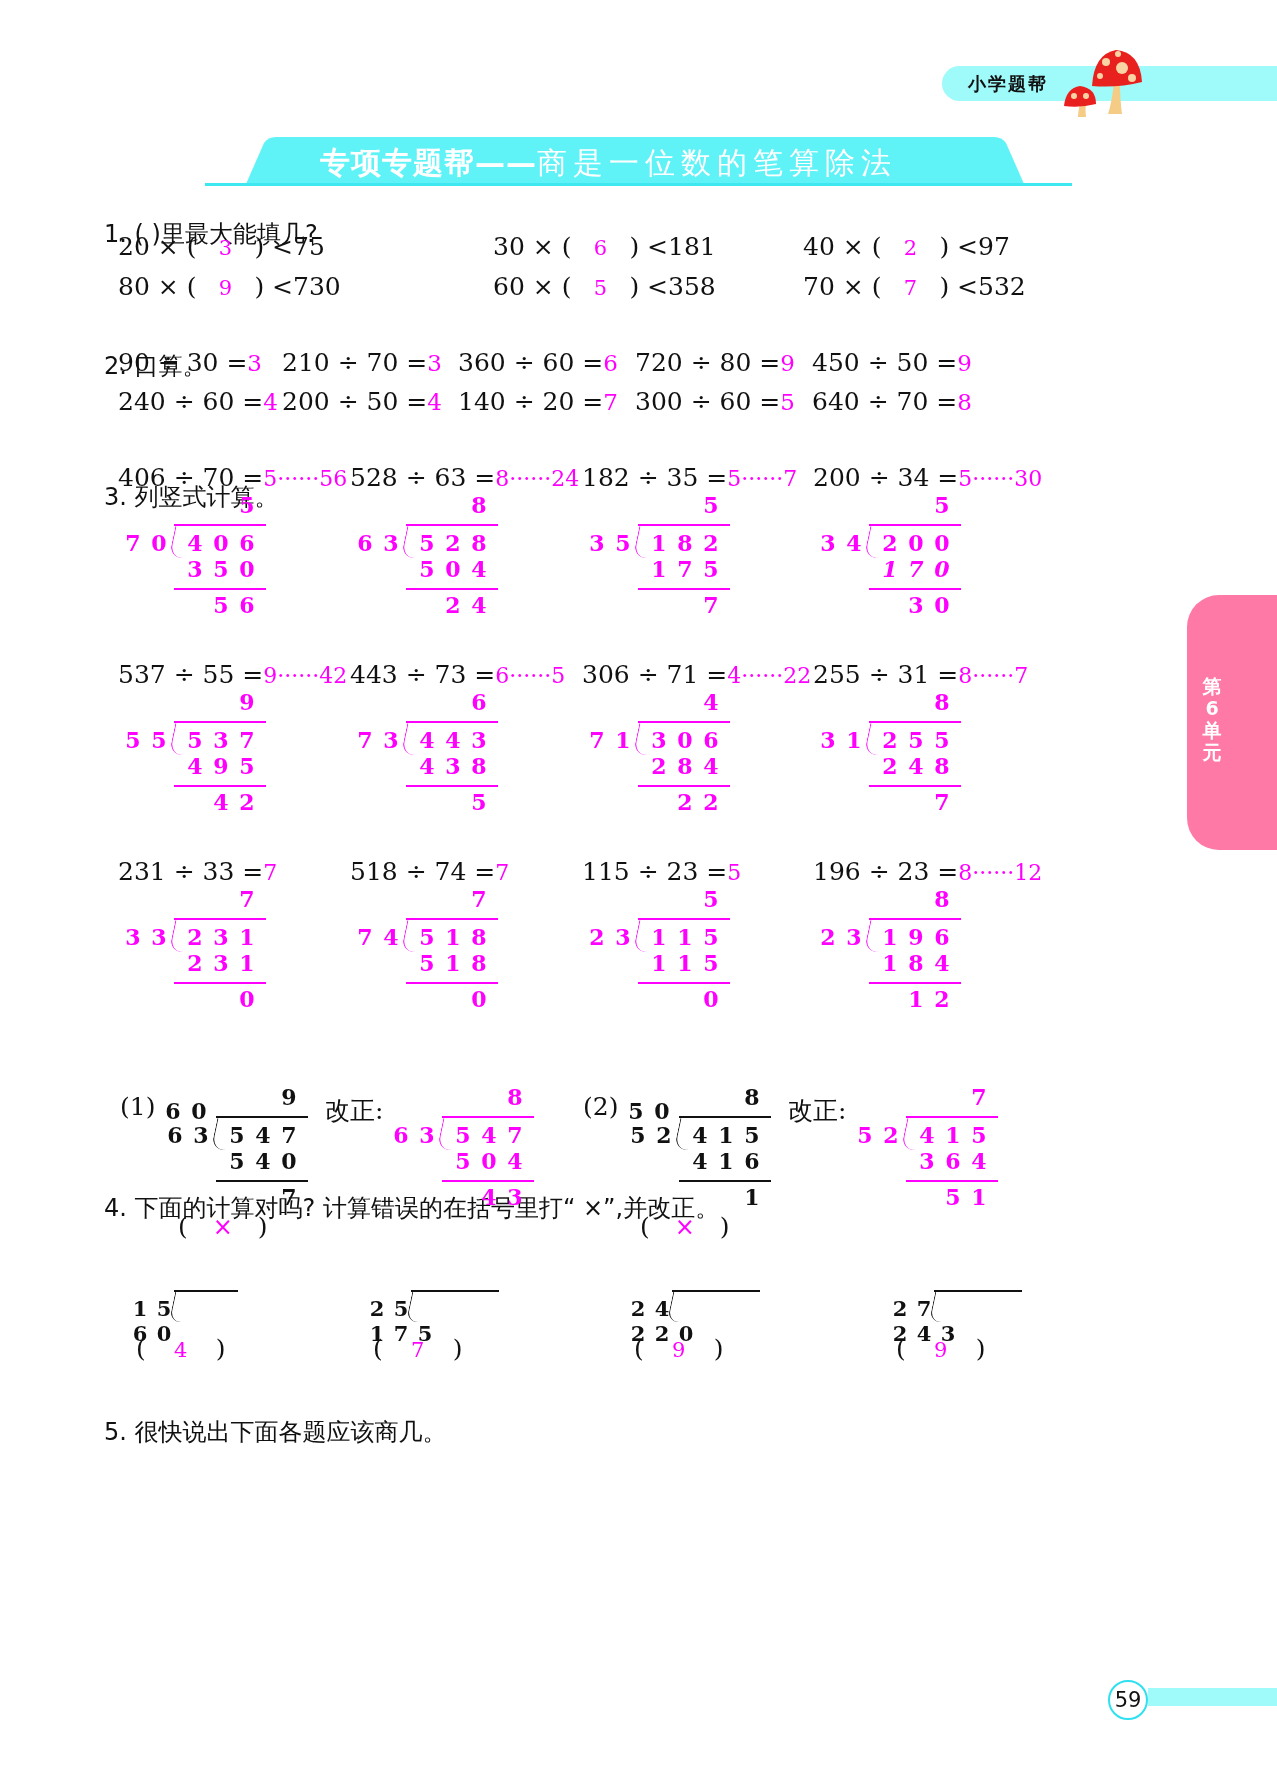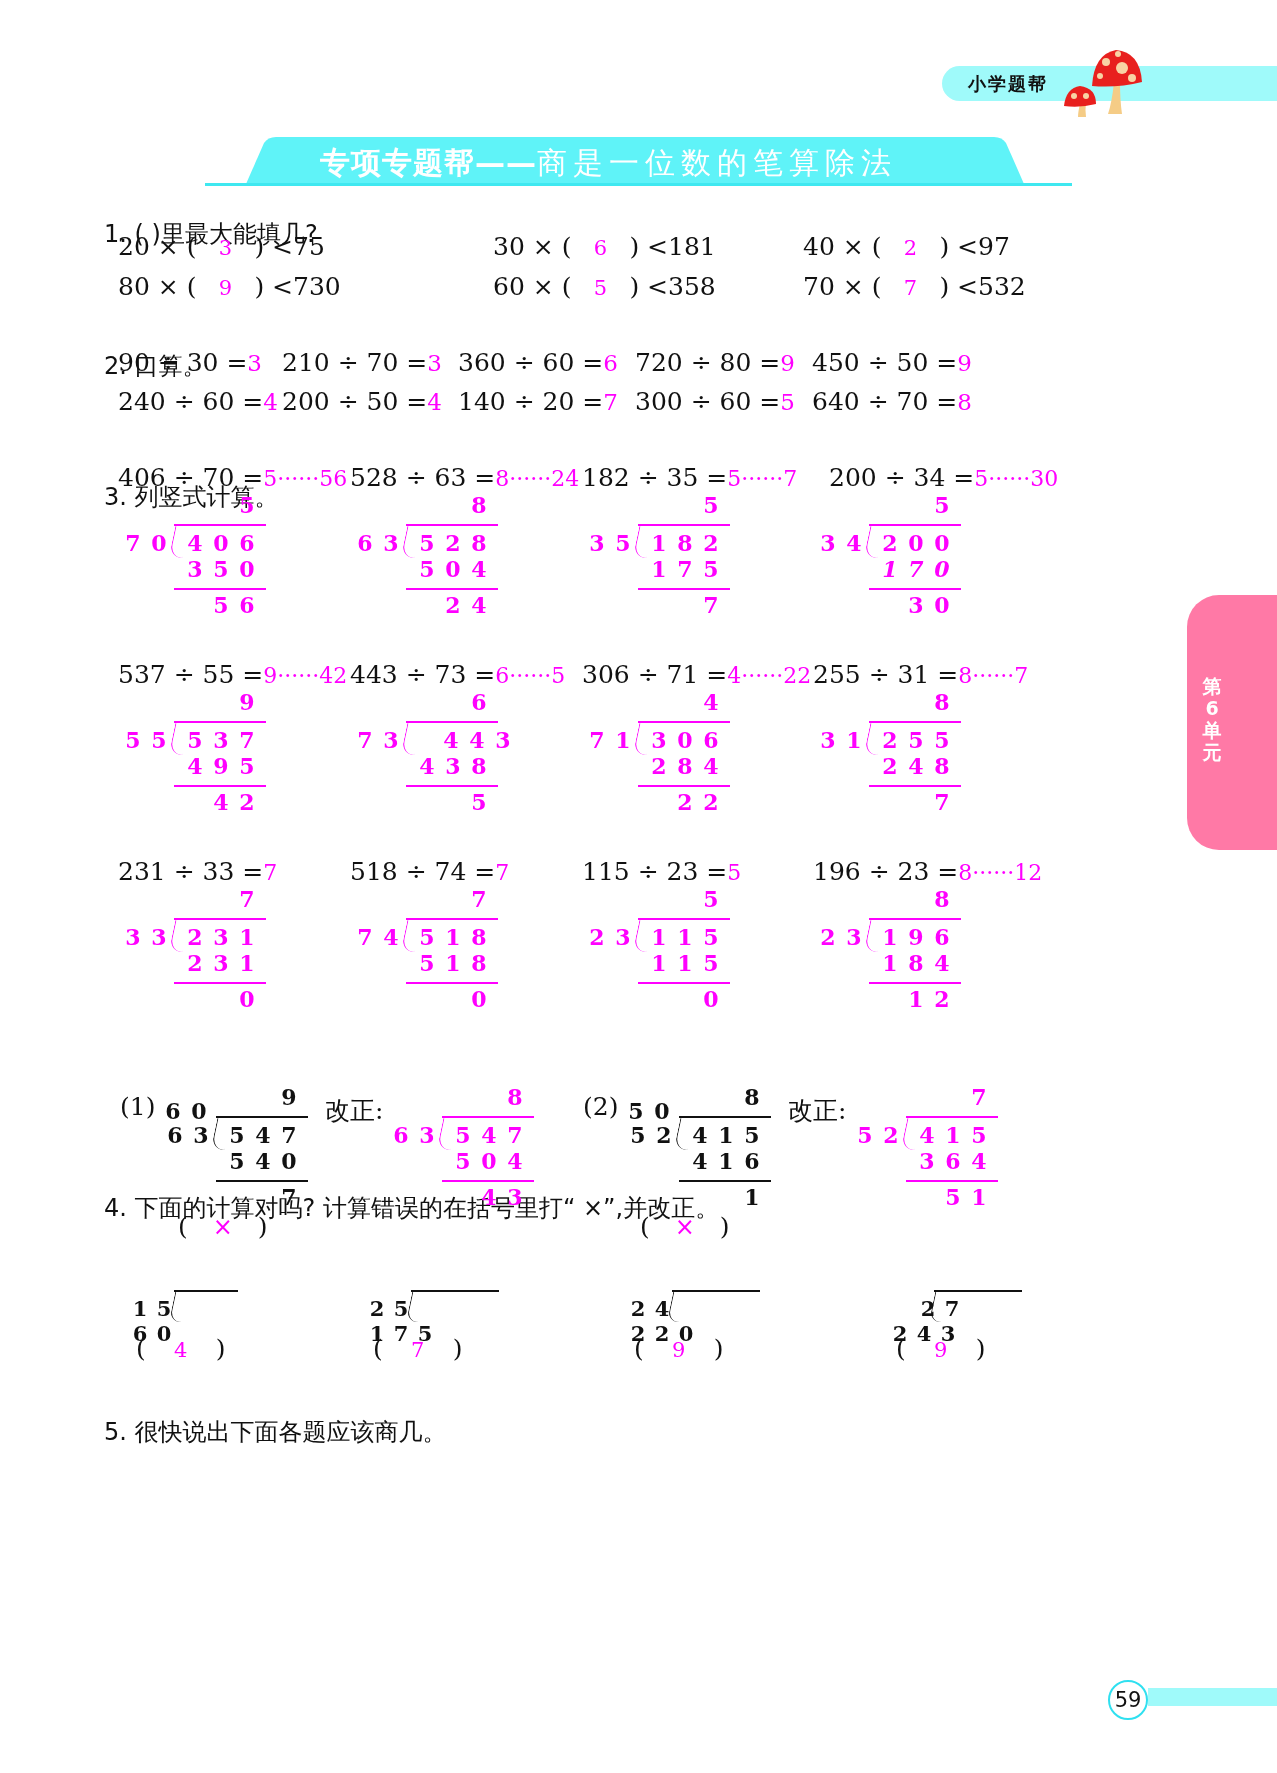--- a/index.html
+++ b/index.html
@@ -129,21 +129,21 @@
     <div class="ldiv" style="left: 584px; top: 530px;">
       <div class="row digits" style="left: 0px; top: 0px;"><span>3</span><span>5</span></div>
       <div class="bracket" style="left: 52px; top: -4px;"></div>
       <div class="hline" style="left: 54px; top: -6px; width: 92px;"></div>
       <div class="row digits" style="left: 114px; top: -38px;"><span>5</span></div>
       <div class="row digits" style="left: 62px; top: 0px;"><span>1</span><span>8</span><span>2</span></div>
       <div class="row digits" style="left: 62px; top: 26px;"><span>1</span><span>7</span><span>5</span></div>
       <div class="hline" style="left: 54px; top: 58px; width: 92px;"></div>
       <div class="row digits" style="left: 114px; top: 62px;"><span>7</span></div>
     </div>
-    <div class="eq" style="left: 813px; top: 463px; margin-left: 16px;"><span>200 ÷ 34 =</span><span class="ans">5······30</span></div>
+    <div class="eq" style="left: 813px; top: 463px;"><span>200 ÷ 34 =</span><span class="ans">5······30</span></div>
     <div class="ldiv" style="left: 815px; top: 530px;">
       <div class="row digits" style="left: 0px; top: 0px;"><span>3</span><span>4</span></div>
       <div class="bracket" style="left: 52px; top: -4px;"></div>
       <div class="hline" style="left: 54px; top: -6px; width: 92px;"></div>
       <div class="row digits" style="left: 114px; top: -38px;"><span>5</span></div>
       <div class="row digits" style="left: 62px; top: 0px;"><span>2</span><span>0</span><span>0</span></div>
       <div class="row digits" style="left: 62px; top: 26px; font-style: italic;"><span>1</span><span>7</span><span>0</span></div>
       <div class="hline" style="left: 54px; top: 58px; width: 92px;"></div>
       <div class="row digits" style="left: 88px; top: 62px;"><span>3</span><span>0</span></div>
     </div>
@@ -157,21 +157,21 @@
       <div class="row digits" style="left: 62px; top: 26px;"><span>4</span><span>9</span><span>5</span></div>
       <div class="hline" style="left: 54px; top: 58px; width: 92px;"></div>
       <div class="row digits" style="left: 88px; top: 62px;"><span>4</span><span>2</span></div>
     </div>
     <div class="eq" style="left: 350px; top: 660px;"><span>443 ÷ 73 =</span><span class="ans">6······5</span></div>
     <div class="ldiv" style="left: 352px; top: 727px;">
       <div class="row digits" style="left: 0px; top: 0px;"><span>7</span><span>3</span></div>
       <div class="bracket" style="left: 52px; top: -4px;"></div>
       <div class="hline" style="left: 54px; top: -6px; width: 92px;"></div>
       <div class="row digits" style="left: 114px; top: -38px;"><span>6</span></div>
-      <div class="row digits" style="left: 62px; top: 0px; margin-left: 24px;"><span>4</span><span>4</span><span>3</span></div>
+      <div class="row digits" style="left: 62px; top: 0px;"><span>4</span><span>4</span><span>3</span></div>
       <div class="row digits" style="left: 62px; top: 26px;"><span>4</span><span>3</span><span>8</span></div>
       <div class="hline" style="left: 54px; top: 58px; width: 92px;"></div>
       <div class="row digits" style="left: 114px; top: 62px;"><span>5</span></div>
     </div>
     <div class="eq" style="left: 582px; top: 660px;"><span>306 ÷ 71 =</span><span class="ans">4······22</span></div>
     <div class="ldiv" style="left: 584px; top: 727px;">
       <div class="row digits" style="left: 0px; top: 0px;"><span>7</span><span>1</span></div>
       <div class="bracket" style="left: 52px; top: -4px;"></div>
       <div class="hline" style="left: 54px; top: -6px; width: 92px;"></div>
       <div class="row digits" style="left: 114px; top: -38px;"><span>4</span></div>
@@ -310,21 +310,21 @@
     </div>
     <div class="mark" style="left: 373px; top: 1334px;"><span>(</span><span class="paren-ans" style="width: 70px;">7</span><span>)</span></div>
     <div class="qd" style="left: 626px; top: 1296px;">
       <div class="row digits" style="left: 0px; top: 0px;"><span>2</span><span>4</span></div>
       <div class="bracket" style="left: 44px; top: -4px;"></div>
       <div class="hline" style="left: 46px; top: -6px; width: 88px;"></div>
       <div class="row digits" style="left: 52px; top: 0px;"><span>2</span><span>2</span><span>0</span></div>
     </div>
     <div class="mark" style="left: 634px; top: 1334px;"><span>(</span><span class="paren-ans" style="width: 70px;">9</span><span>)</span></div>
     <div class="qd" style="left: 888px; top: 1296px;">
-      <div class="row digits" style="left: 0px; top: 0px; margin-left: 28px;"><span>2</span><span>7</span></div>
+      <div class="row digits" style="left: 0px; top: 0px;"><span>2</span><span>7</span></div>
       <div class="bracket" style="left: 44px; top: -4px;"></div>
       <div class="hline" style="left: 46px; top: -6px; width: 88px;"></div>
       <div class="row digits" style="left: 52px; top: 0px;"><span>2</span><span>4</span><span>3</span></div>
     </div>
     <div class="mark" style="left: 896px; top: 1334px;"><span>(</span><span class="paren-ans" style="width: 70px;">9</span><span>)</span></div>
   </div>
 
 <div class="page-strip"></div>
 <div class="page-num-circle">59</div>
 

